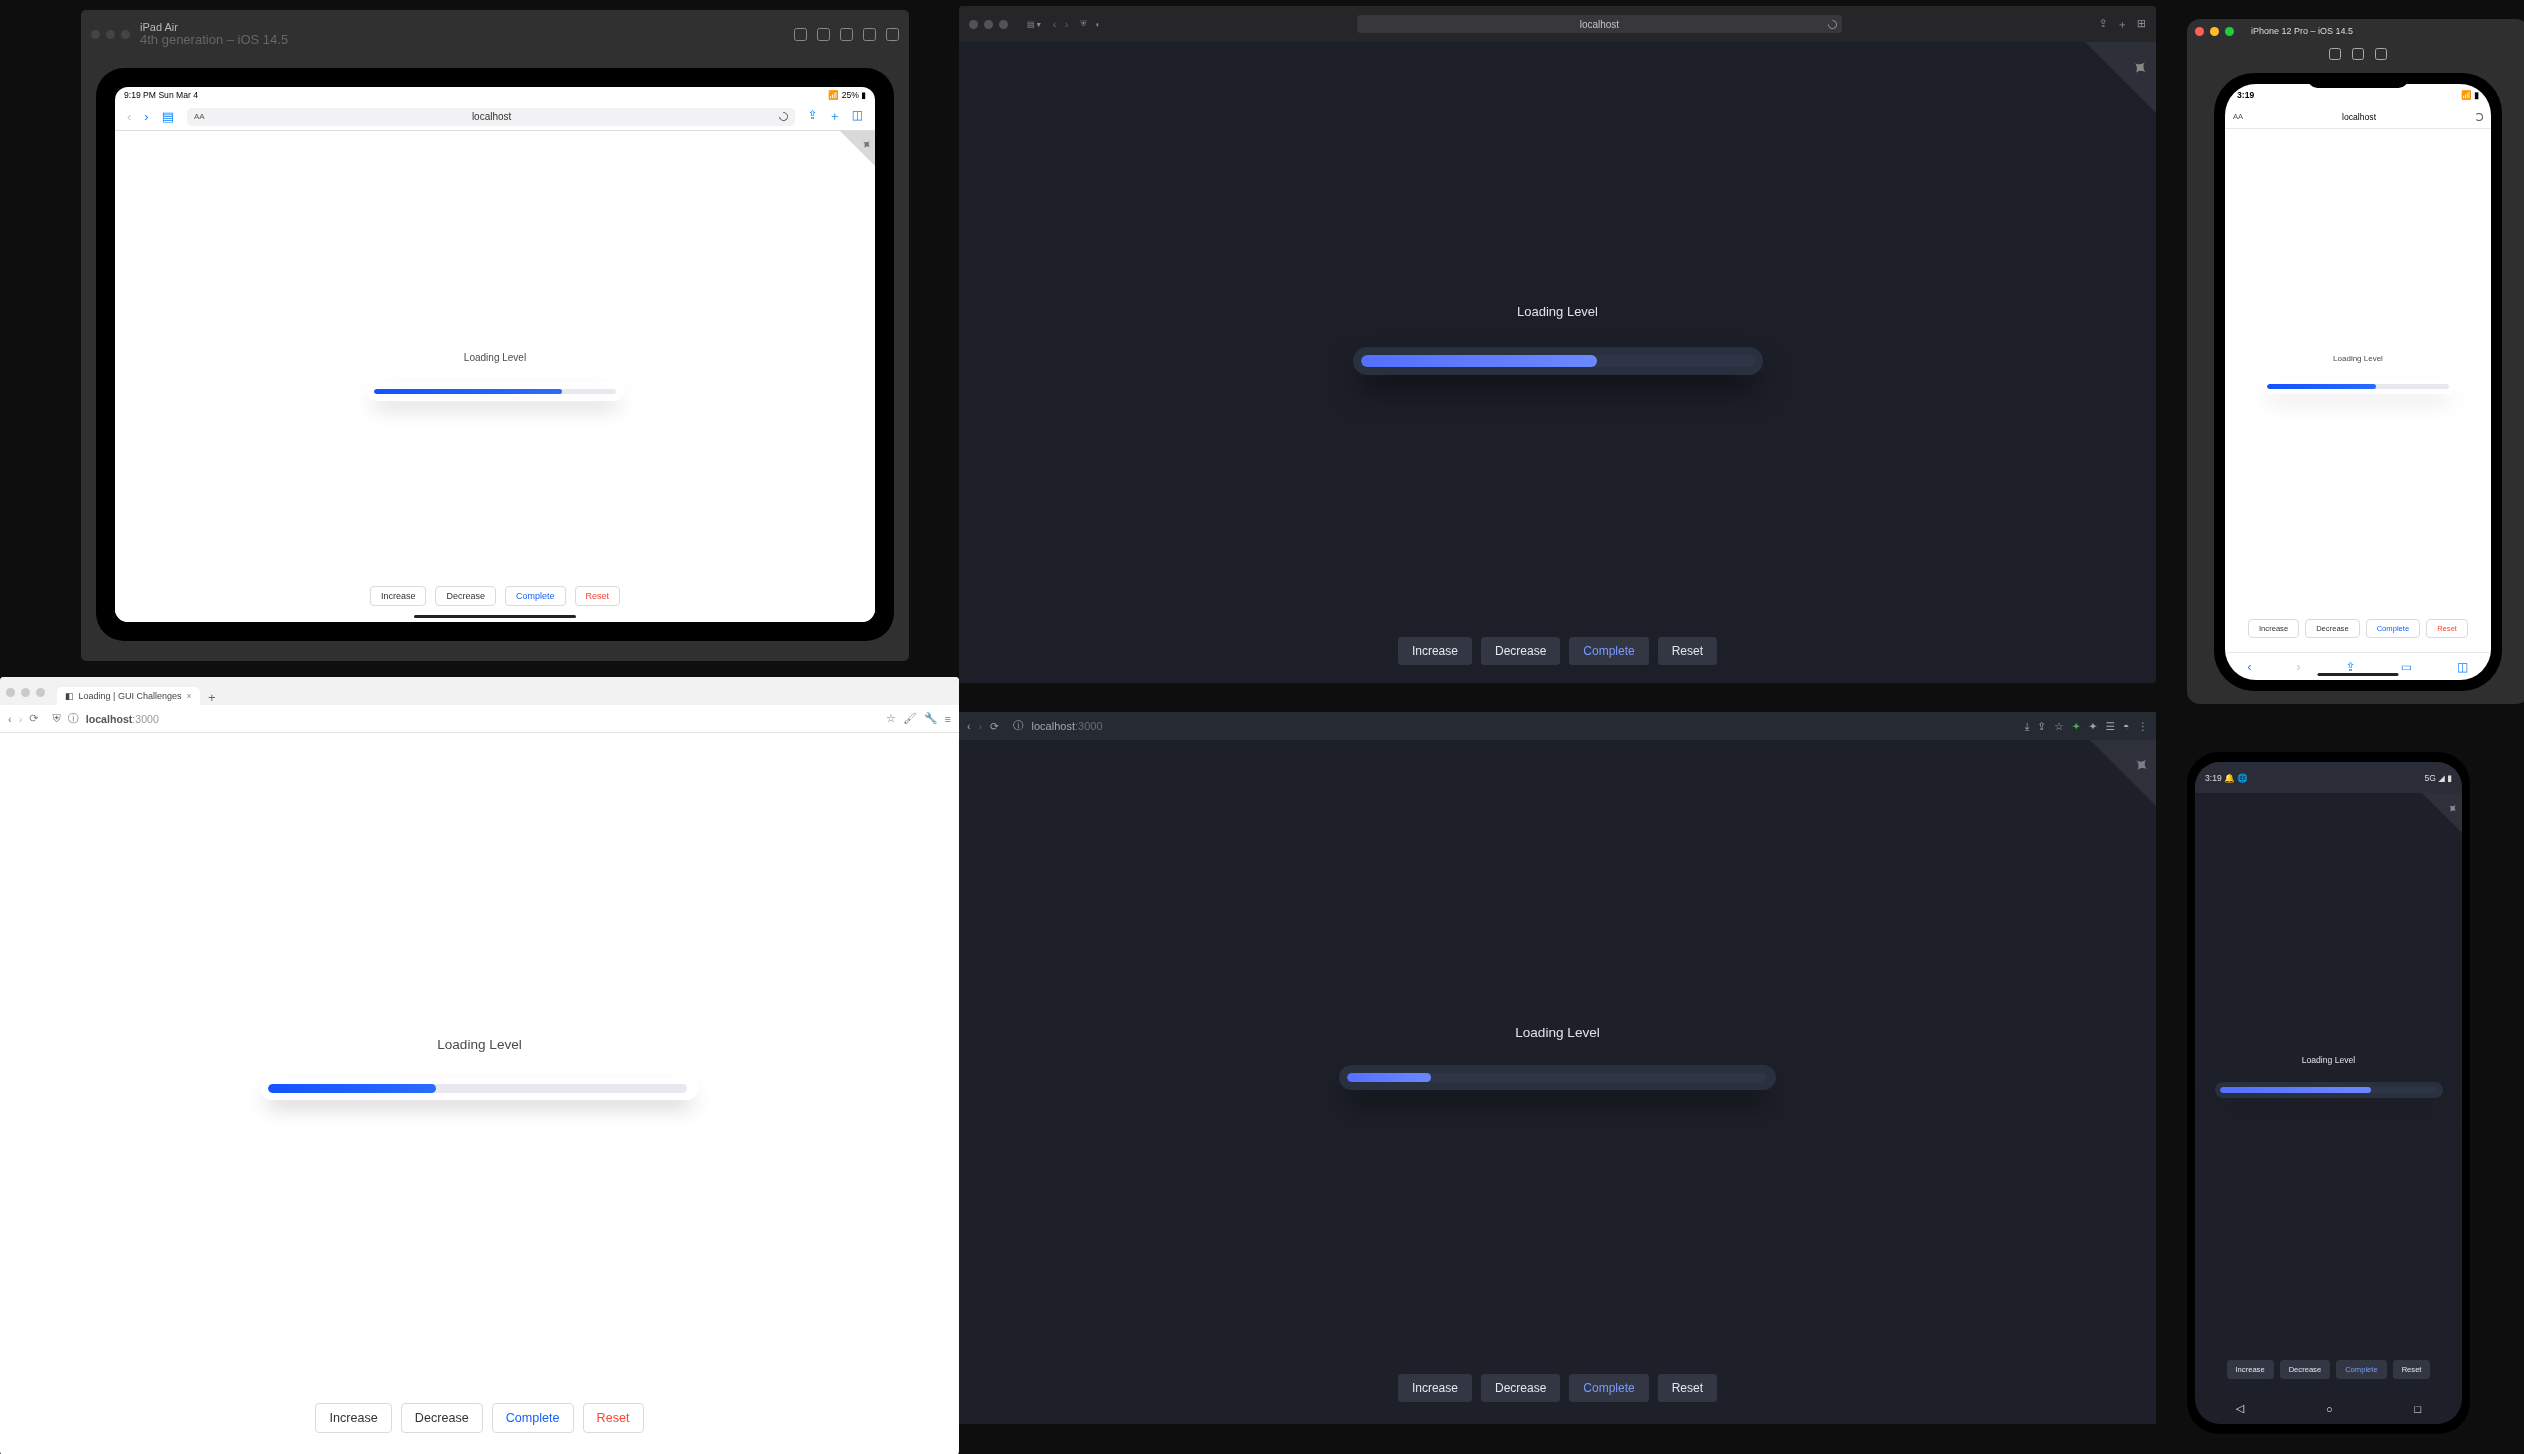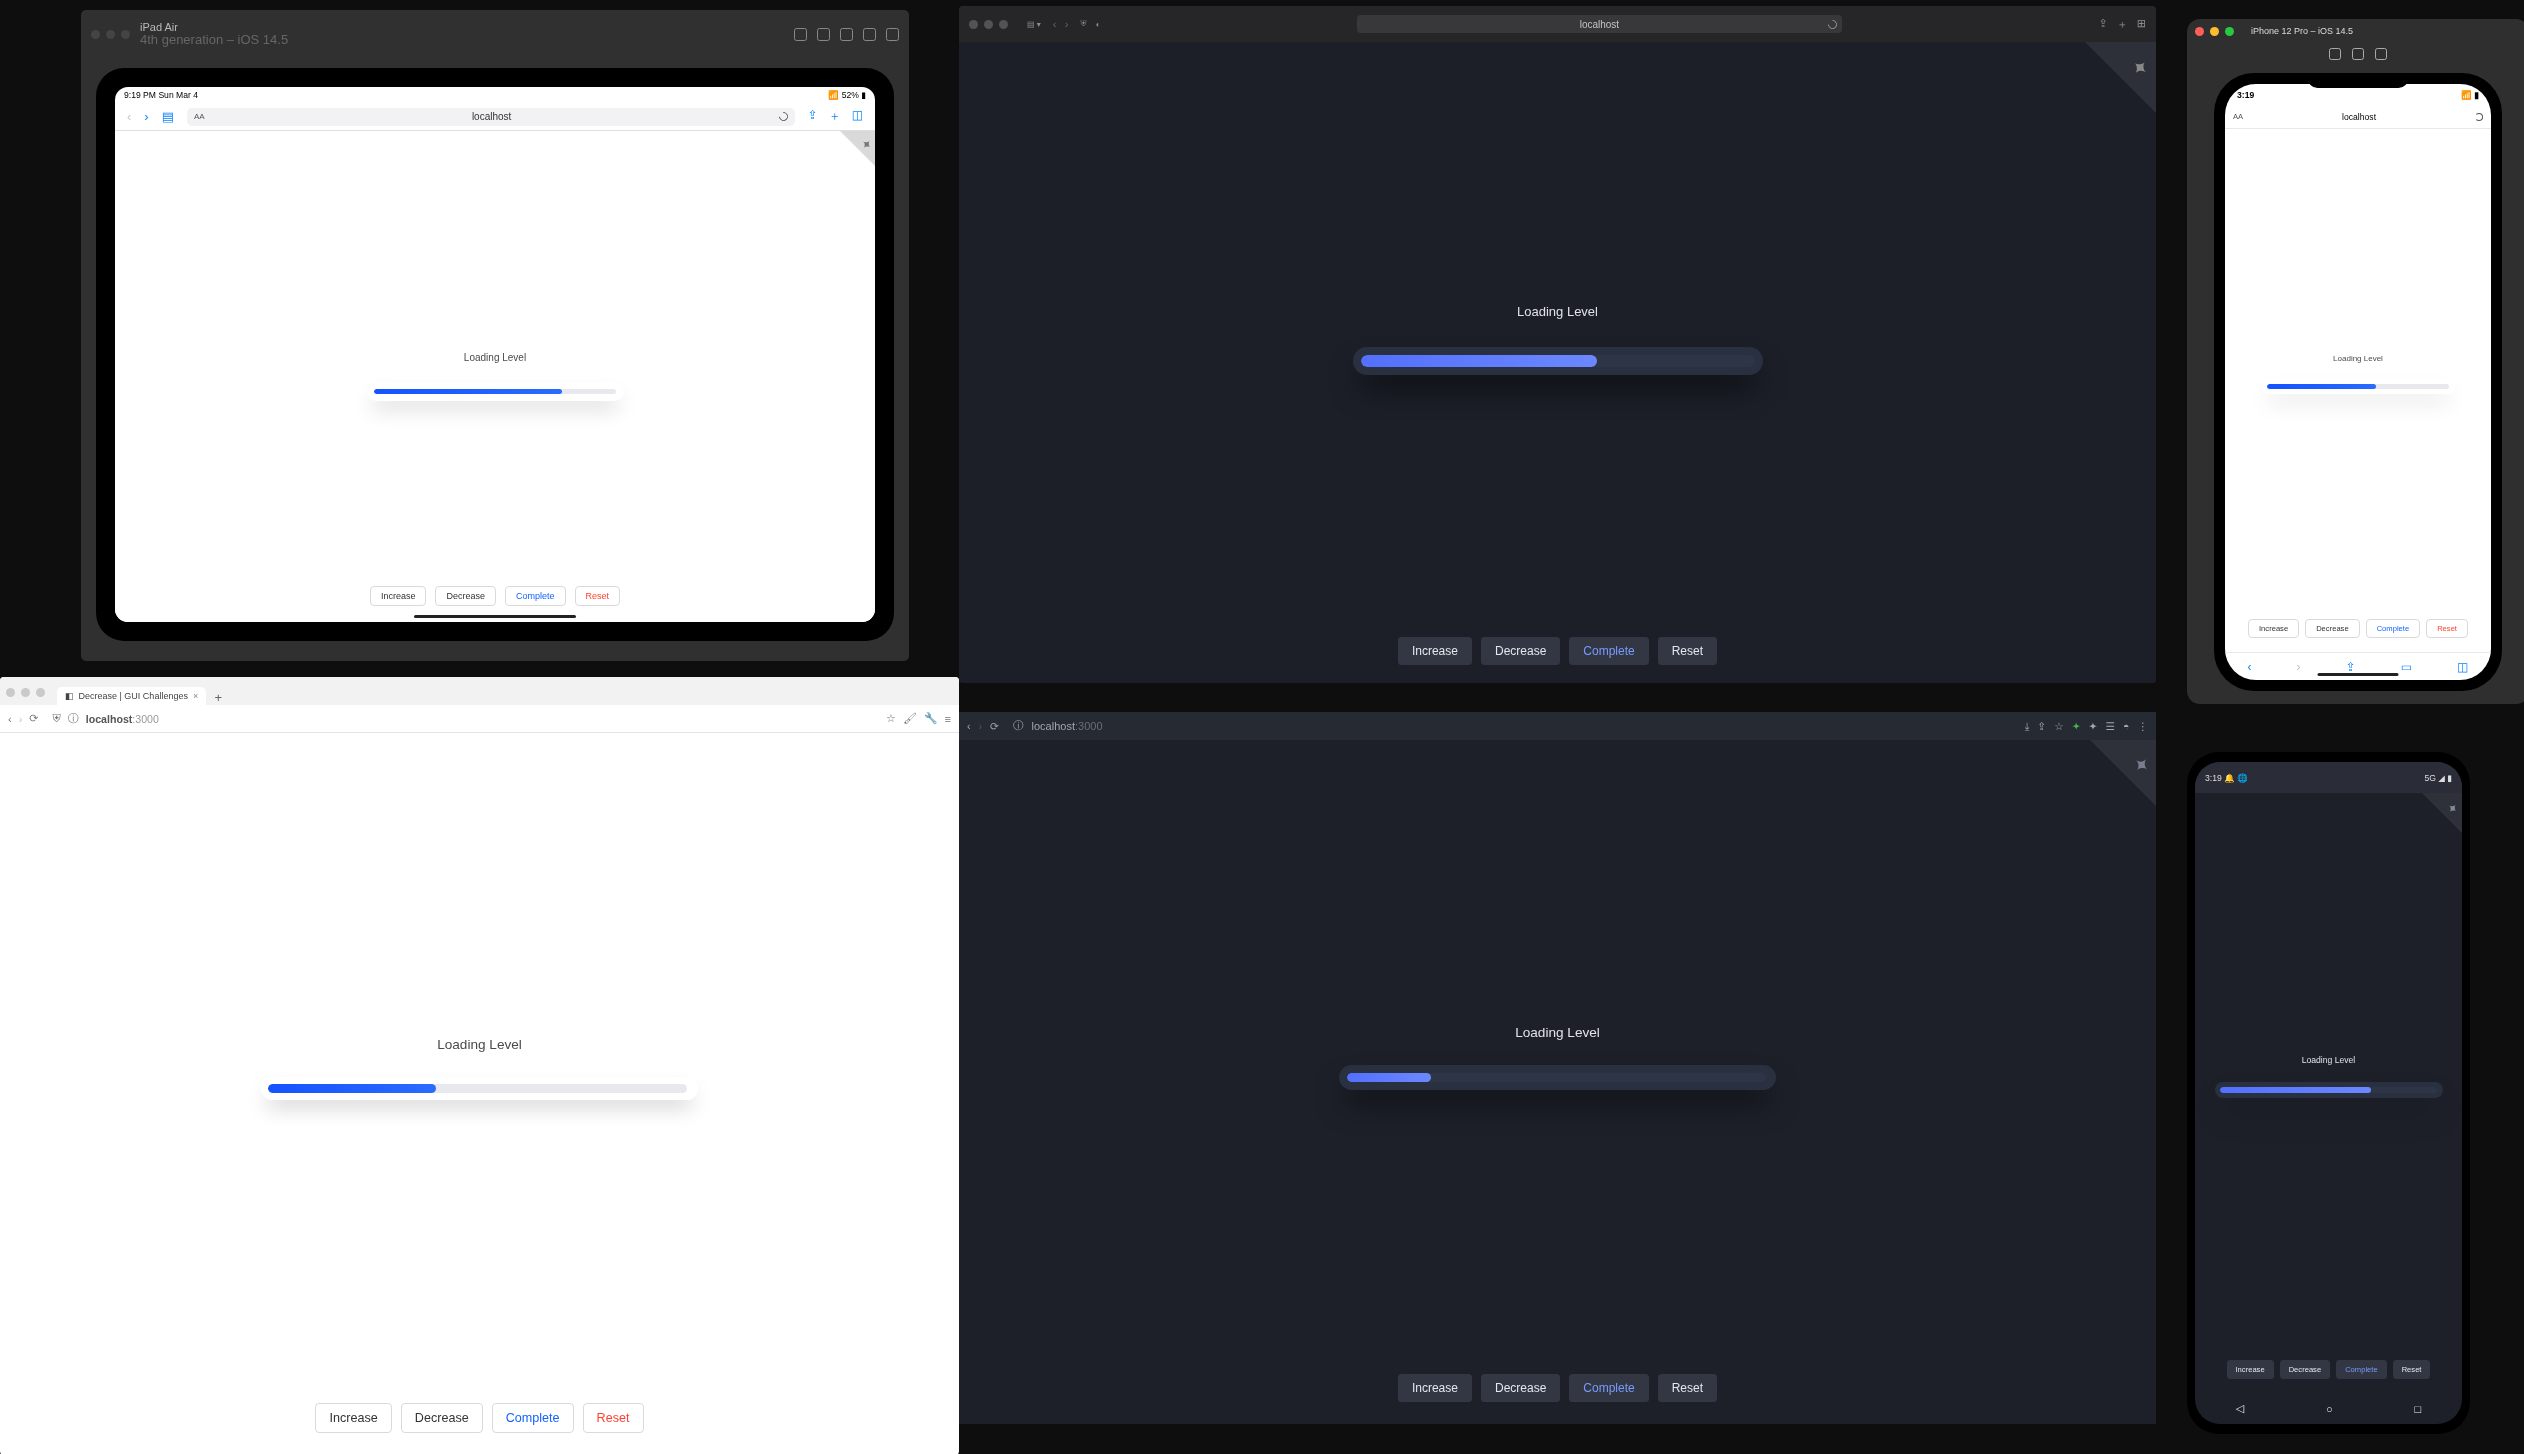--- a/index.html
+++ b/index.html
@@ -216,21 +216,21 @@
       <span></span>
       <span></span>
       <span></span>
     </div>
   </div>
 
   <div class="ipad-device">
     <div class="ipad-screen">
       <div class="ipad-statusbar">
         <span>9:19 PM  Sun Mar 4</span>
-        <span>📶 <span>52%</span> ▮</span>
+        <span>📶 <span>25%</span> ▮</span>
       </div>
       <div class="ipad-chrome">
         <span class="nav-arrow chev-l"></span>
         <span class="nav-arrow active chev-r"></span>
         <span class="nav-arrow" style="color:#0a84ff;">▤</span>
         <div class="urlbox">
           <span class="aa">AA</span>
           <span>localhost</span>
           <span class="reload"></span>
         </div>
@@ -310,21 +310,21 @@
 
 <div class="firefox-win">
   <div class="fx-tabs">
     <div class="traffic">
       <span></span>
       <span></span>
       <span></span>
     </div>
     <div class="fx-tab">
       <span>◧</span>
-      <span>Decrease | GUI Challenges</span>
+      <span>Loading | GUI Challenges</span>
       <span class="close">×</span>
     </div>
     <div class="fx-addtab">+</div>
   </div>
   <div class="fx-url">
     <span class="chev-l icon-sm"></span>
     <span class="chev-r icon-sm" style="color:#c4c4c5;"></span>
     <span class="icon-sm">⟳</span>
     <span class="icon-sm shield" style="margin-left:7px;"></span>
     <span class="icon-sm lock-icon"></span>

